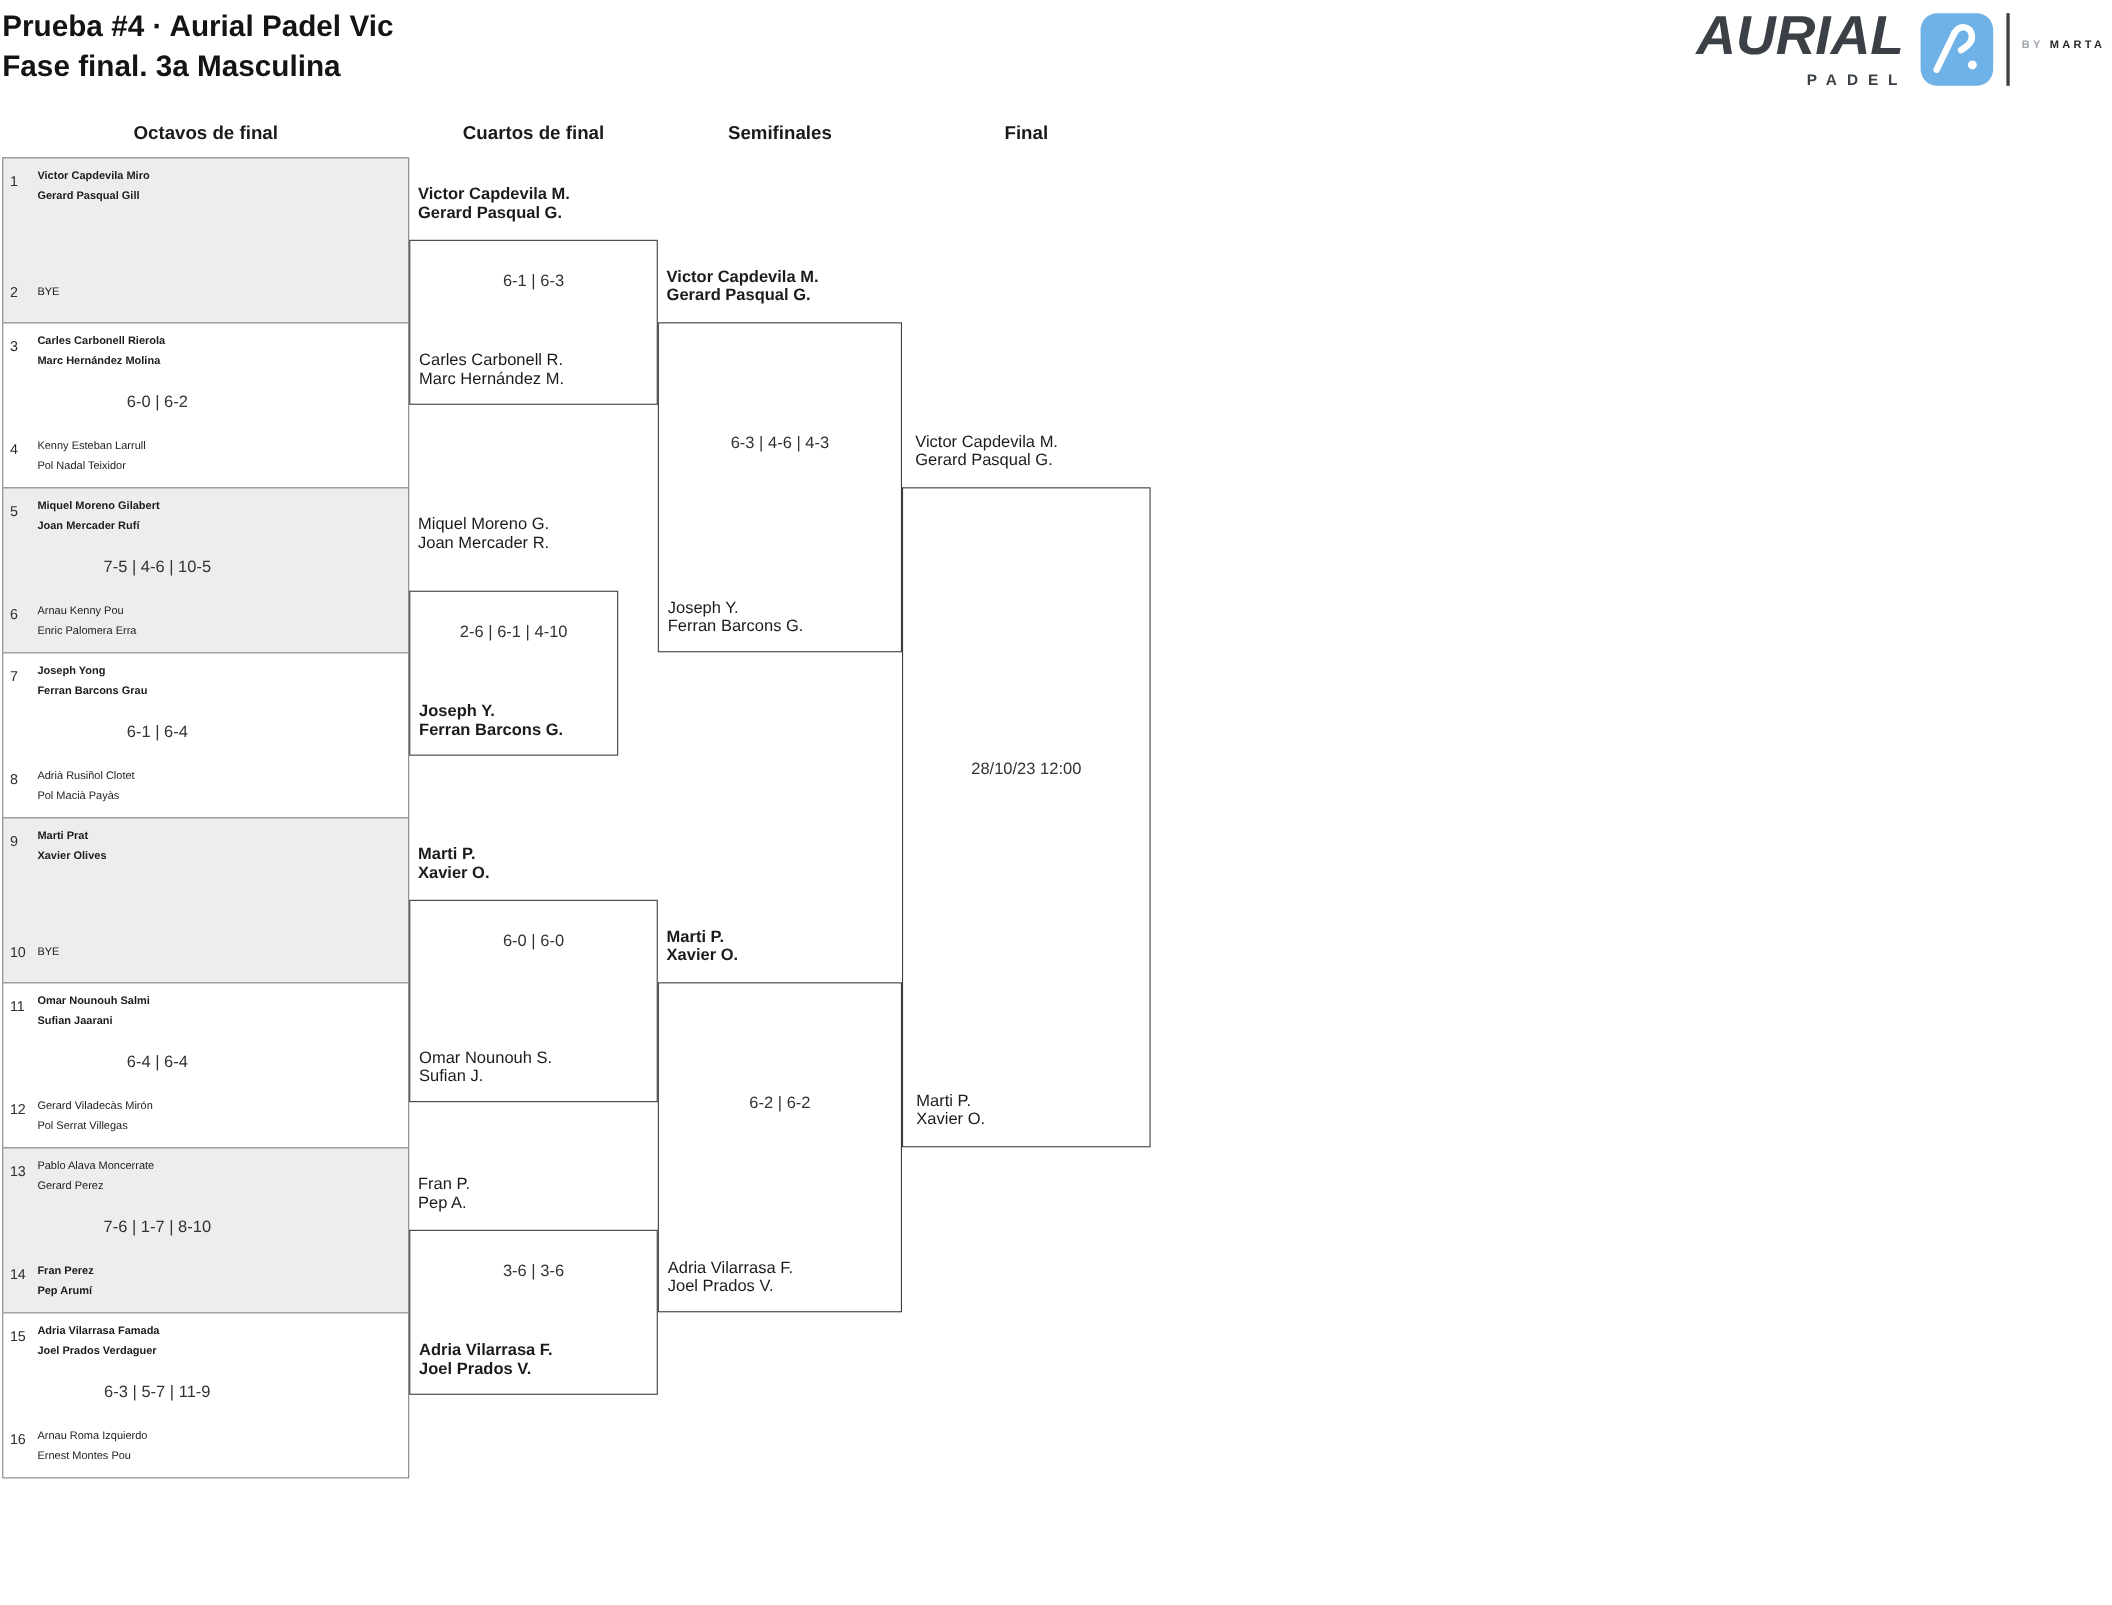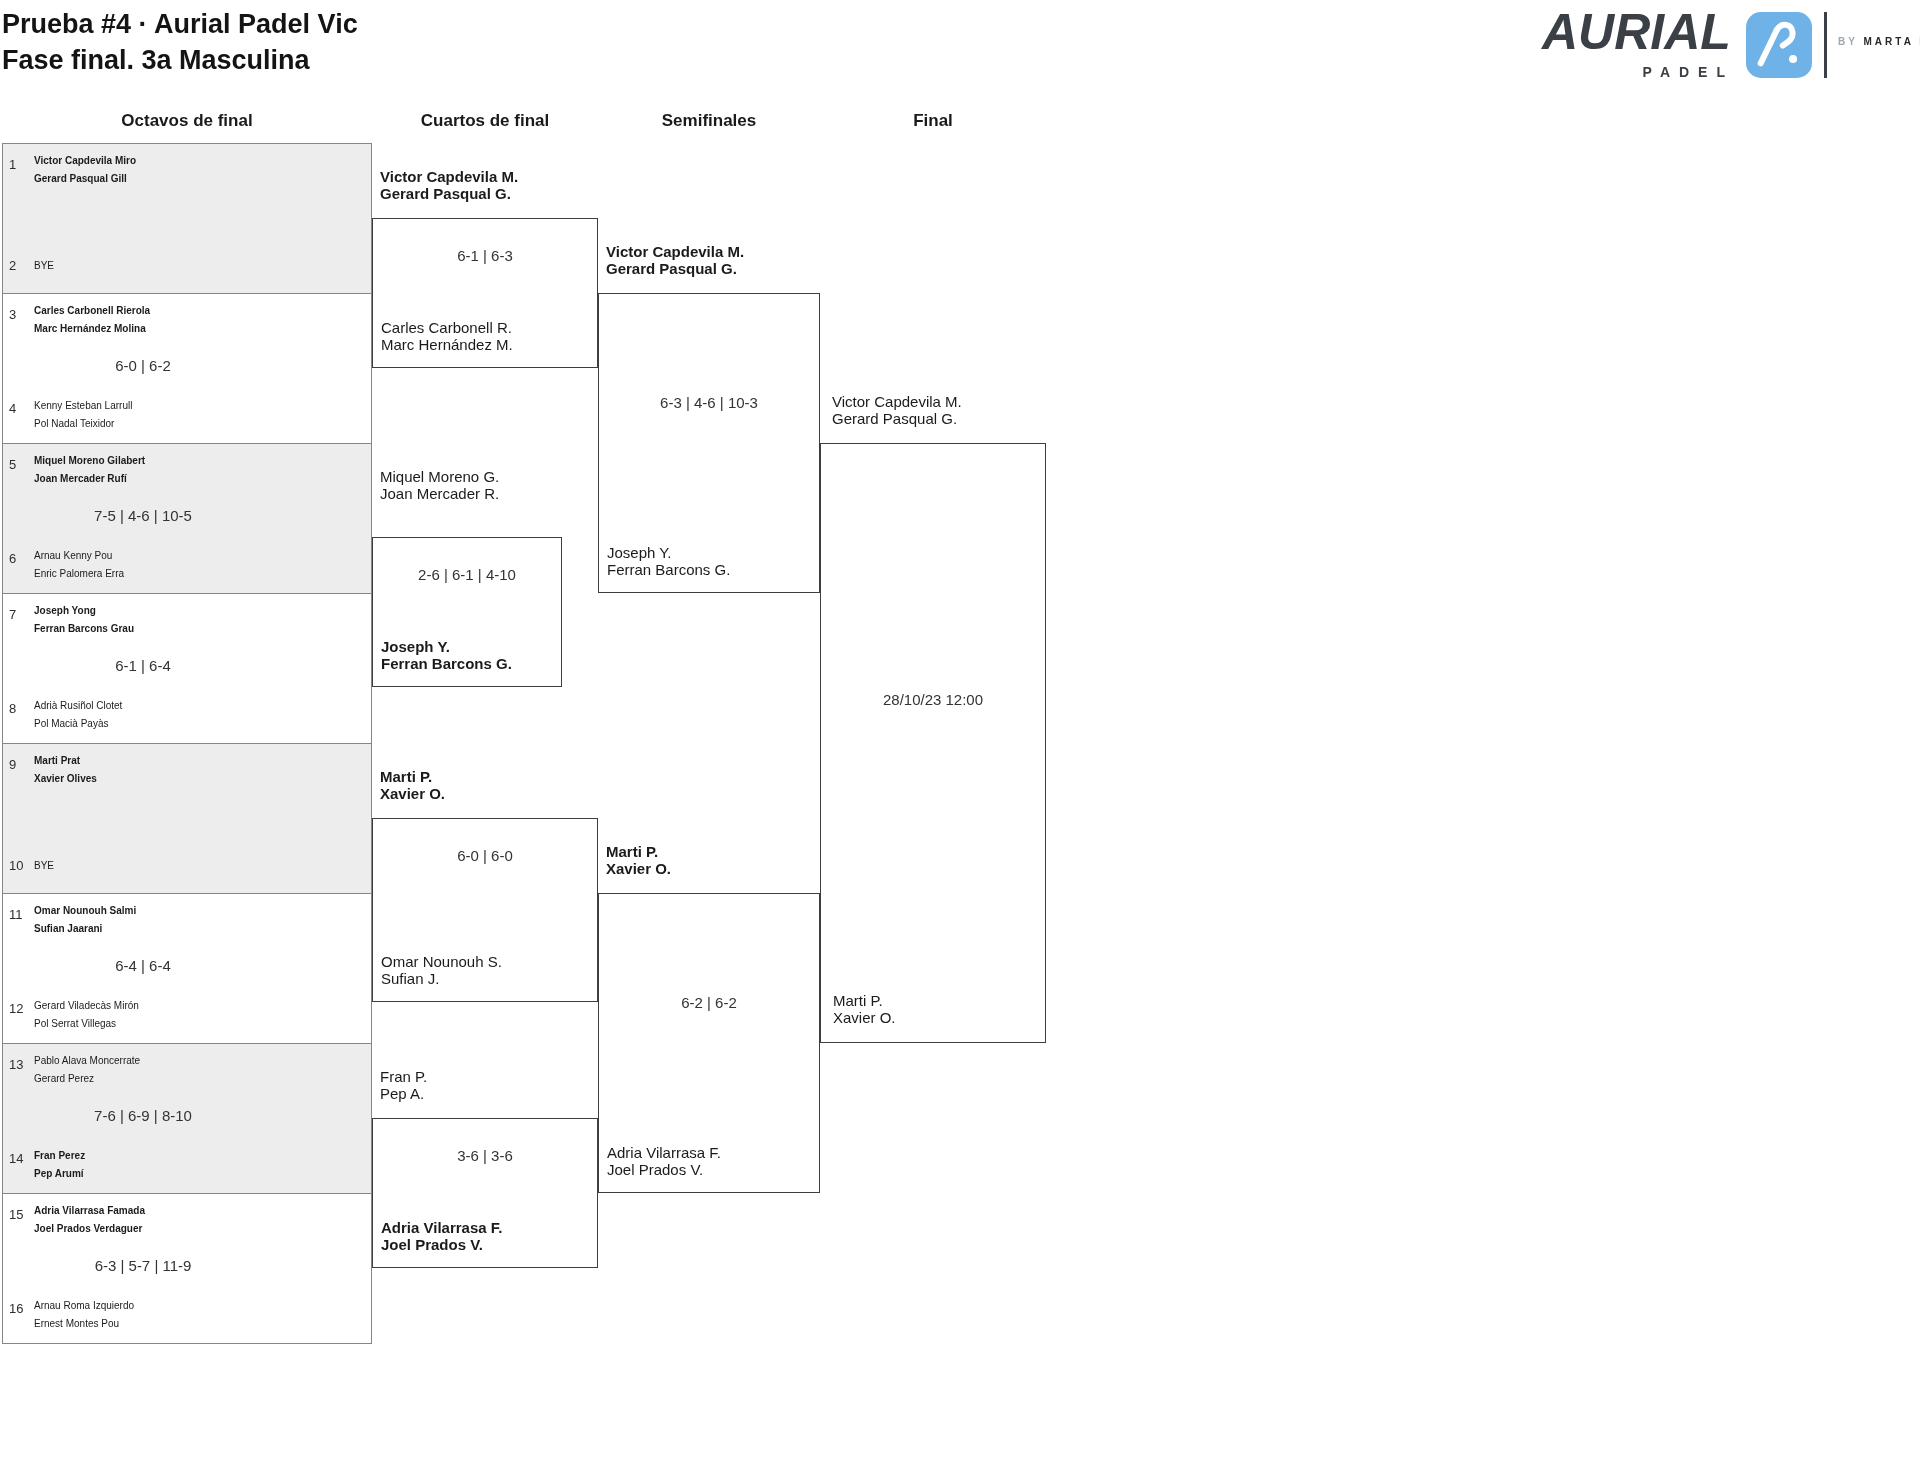--- a/index.html
+++ b/index.html
@@ -160,21 +160,21 @@
       <span>Pol Serrat Villegas</span>
     </div>
   </div>
 
   <div class="m g" style="top:1043px;">
     <span class="seed st">13</span>
     <div class="tm tt">
       <span>Pablo Alava Moncerrate</span>
       <span>Gerard Perez</span>
     </div>
-    <div class="sc">7-6 | 6-9 | 8-10</div>
+    <div class="sc">7-6 | 1-7 | 8-10</div>
     <span class="seed sb">14</span>
     <div class="tm tb b">
       <span>Fran Perez</span>
       <span>Pep Arumí</span>
     </div>
   </div>
 
   <div class="m w" style="top:1193px;">
     <span class="seed st">15</span>
     <div class="tm tt b">
@@ -235,21 +235,21 @@
       <span>Adria Vilarrasa F.</span>
       <span>Joel Prados V.</span>
     </div>
   </div>
 
   <div class="alabel b" style="left:606px;top:243px;">
     <span>Victor Capdevila M.</span>
     <span>Gerard Pasqual G.</span>
   </div>
   <div class="abox sf" style="left:598px;top:293px;width:222px;height:300px;">
-    <div class="asc">6-3 | 4-6 | 10-3</div>
+    <div class="asc">6-3 | 4-6 | 4-3</div>
     <div class="ilabel">
       <span>Joseph Y.</span>
       <span>Ferran Barcons G.</span>
     </div>
   </div>
 
   <div class="alabel b" style="left:606px;top:843px;">
     <span>Marti P.</span>
     <span>Xavier O.</span>
   </div>

